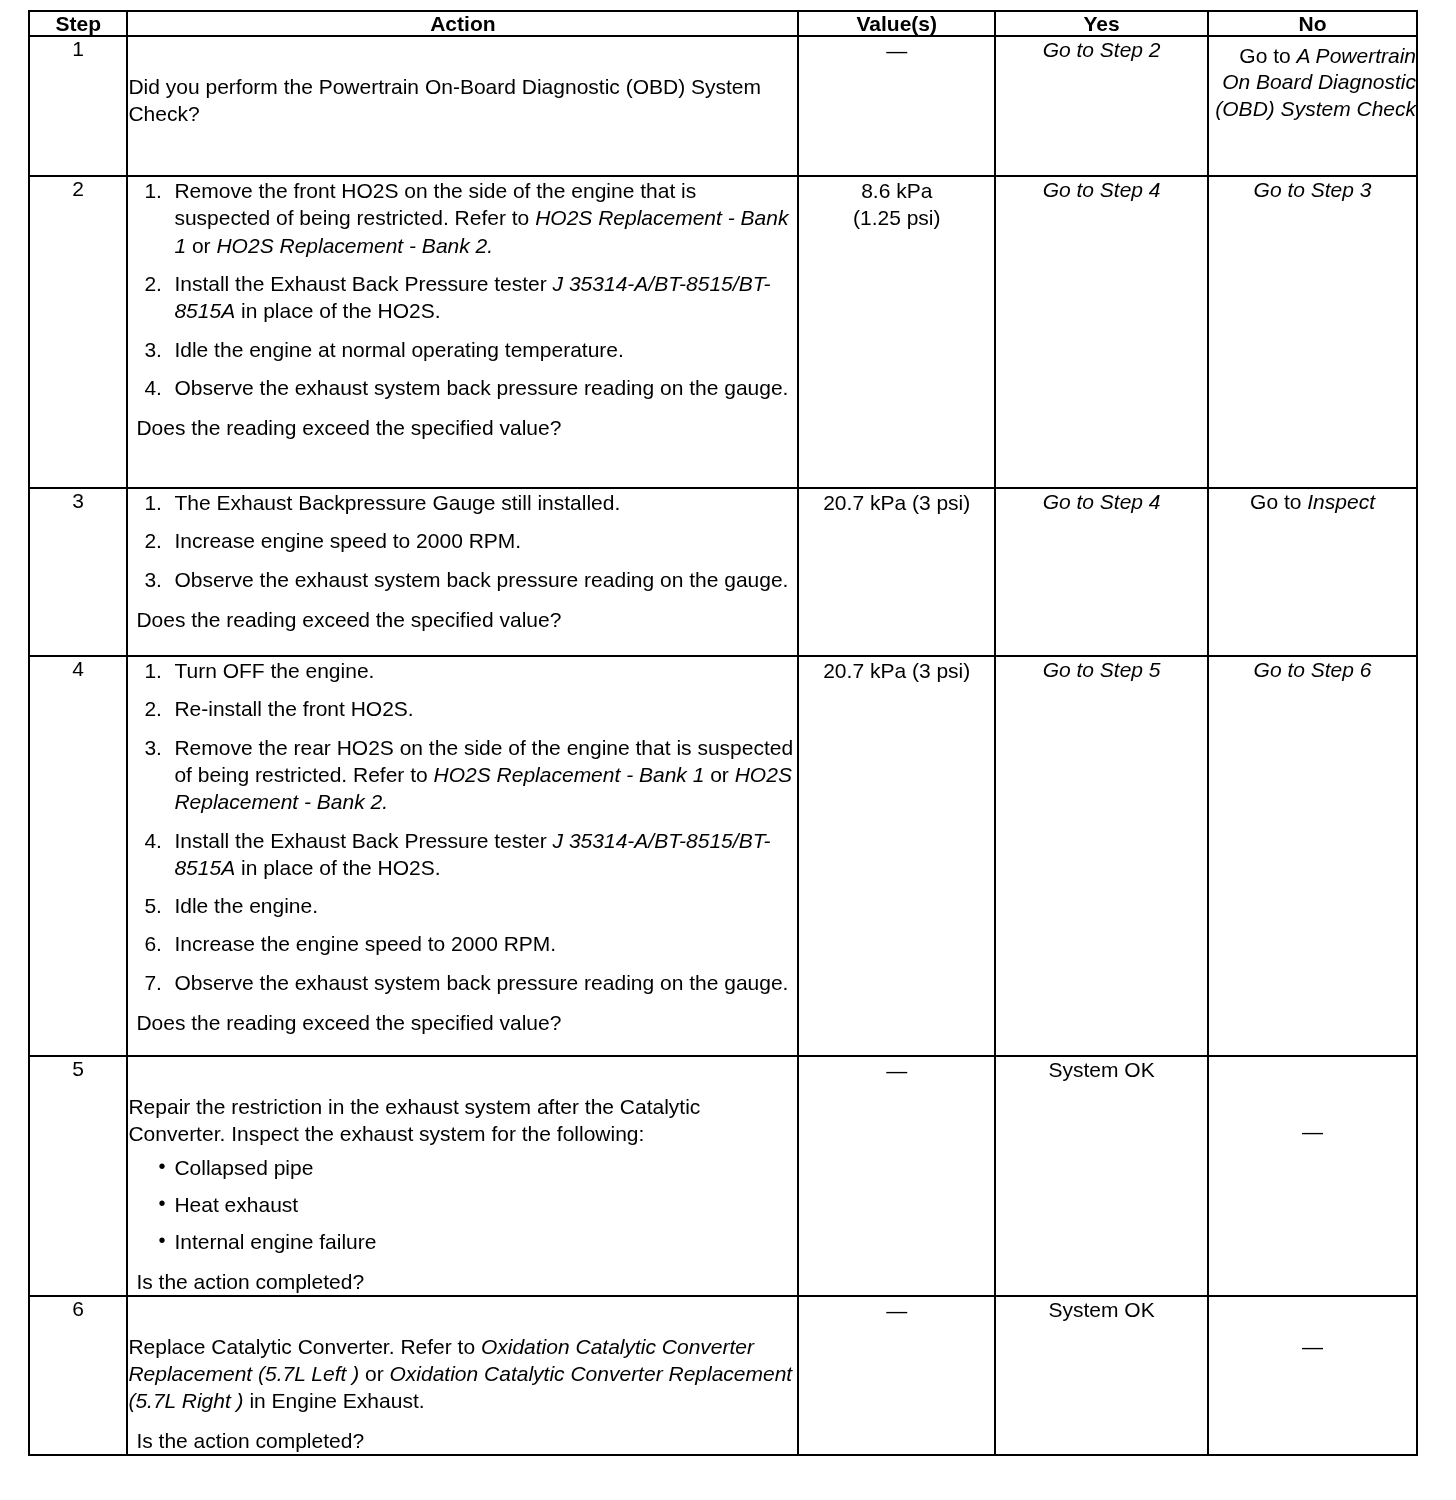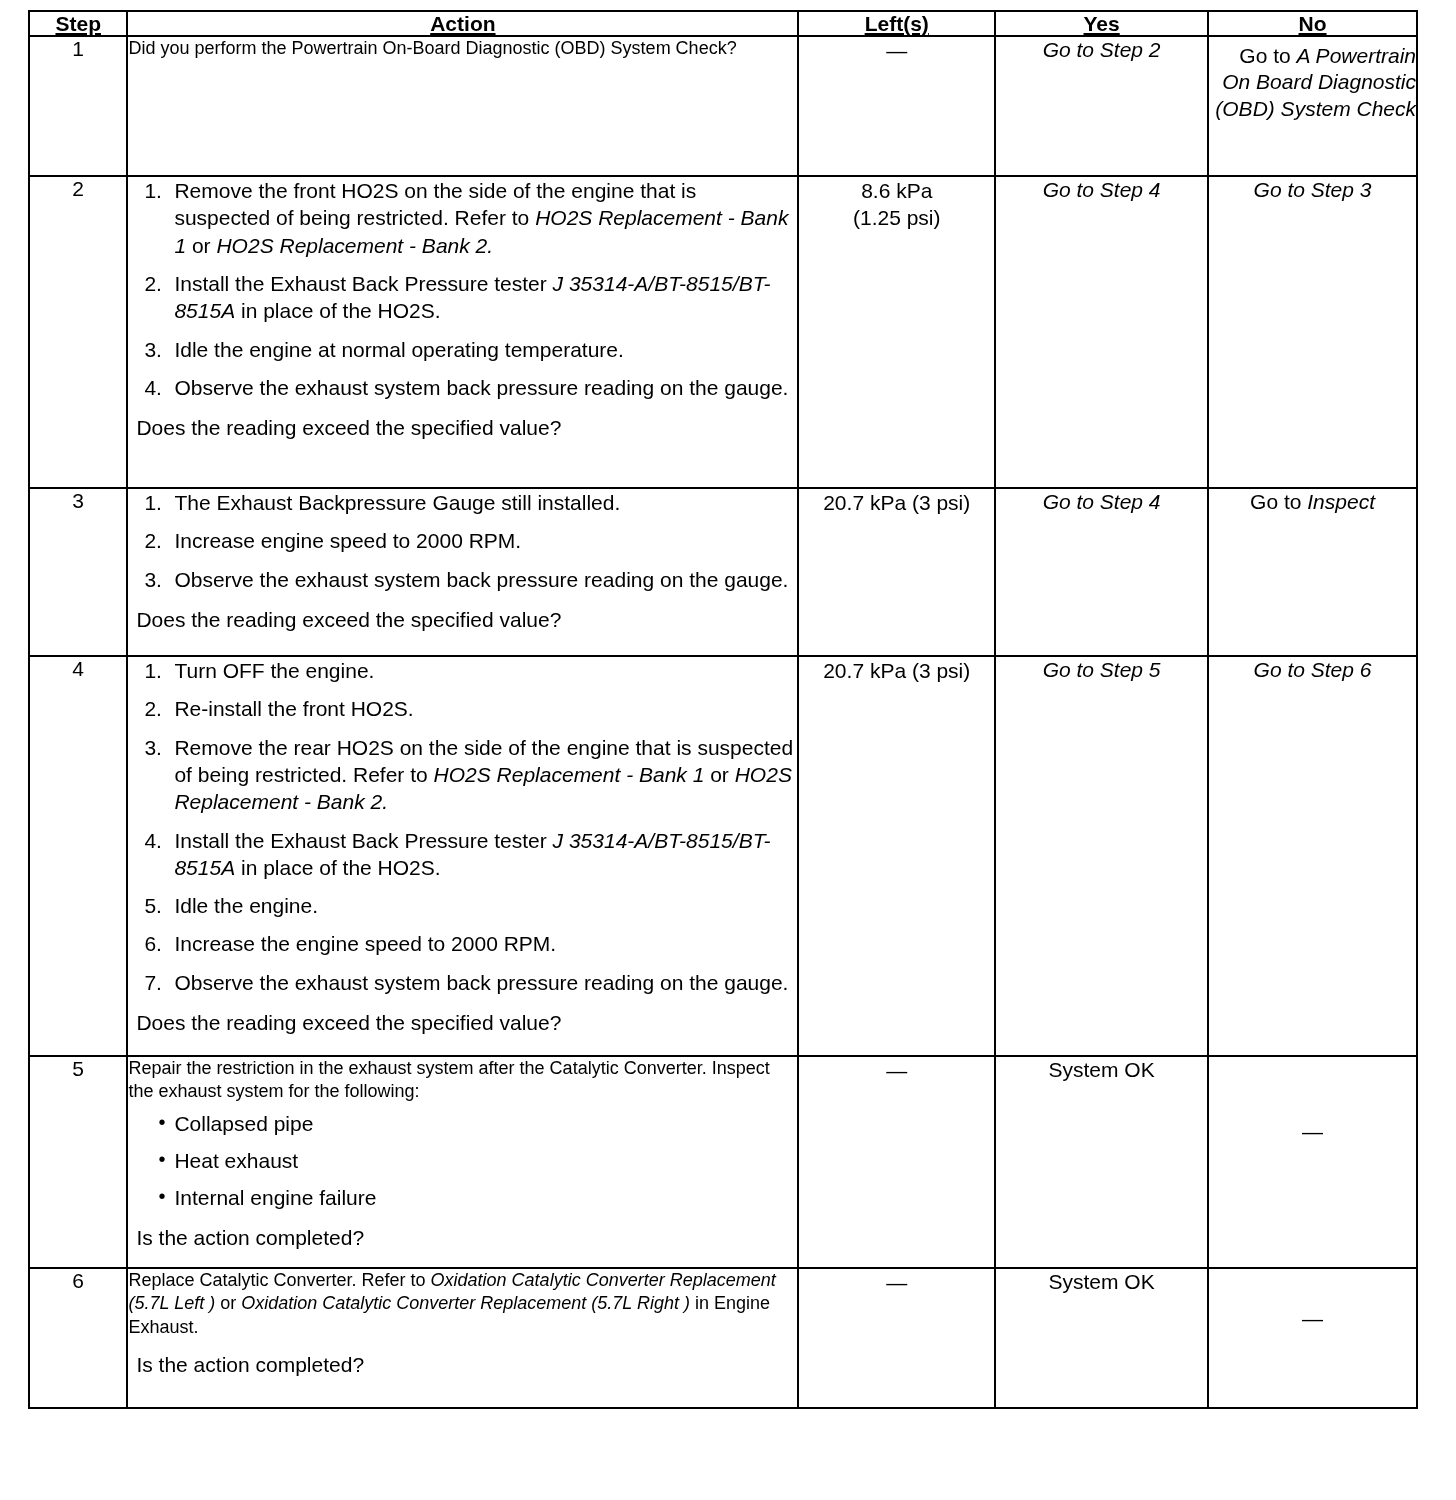--- a/index.html
+++ b/index.html
@@ -39,21 +39,20 @@
   col.c-yes   { width: 212px; }
   col.c-no    { width: 208px; }
 
   thead th {
     text-align: center;
     font-weight: bold;
     font-size: 21px;
     padding: 6px 0 7px 0;
     vertical-align: middle;
     line-height: 1.1;
-    text-decoration: underline;
   }
 
   
   td.step {
     text-align: center;
     font-size: 21px;
     vertical-align: middle;
     line-height: 1.1;
   }
   
@@ -123,22 +122,23 @@
     top: -1px;
     font-size: 20px;
   }
   .q {
     font-size: 21px;
     line-height: 1.3;
     margin-top: 2px;
     padding-left: 8px;
   }
   .para {
-    font-size: 18px;
-    line-height: 1.3;
+    font-size: 21px;
+    line-height: 1.3;
+    margin-top: 36px;
   }
   .dash { font-size: 21px; }
   .vcell-inner {
     display: flex;
     flex-direction: column;
     justify-content: center;
     height: 100%;
   }
   .cell-flex {
     display: flex;
@@ -158,21 +158,21 @@
       <col class="c-step">
         <col class="c-act">
         <col class="c-val">
         <col class="c-yes">
         <col class="c-no">
     </colgroup>
     <thead>
       <tr>
         <th>Step</th>
         <th>Action</th>
-        <th>Left(s)</th>
+        <th>Value(s)</th>
         <th>Yes</th>
         <th>No</th>
       </tr>
     </thead>
     <tbody>
 
       <tr style="height:140px">
         <td class="step">1</td>
         <td class="action">
           <div class="para">Did you perform the Powertrain On-Board Diagnostic (OBD) System Check?</div>

